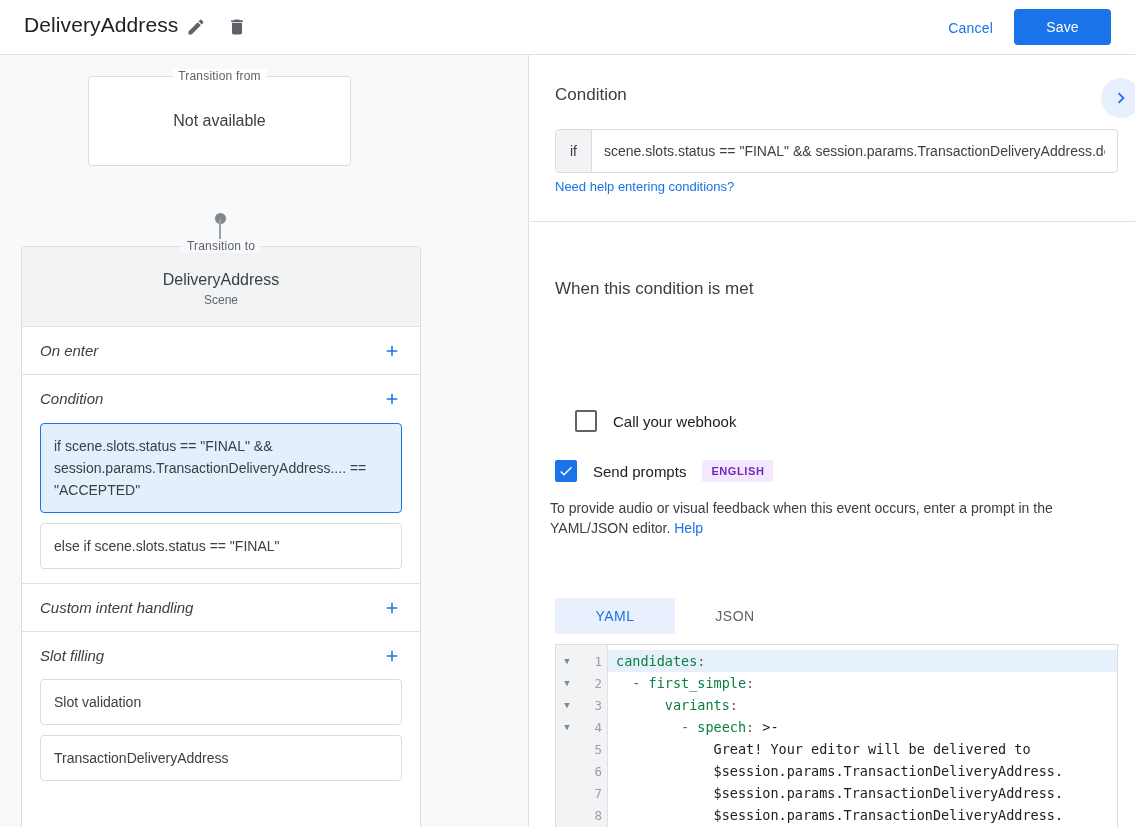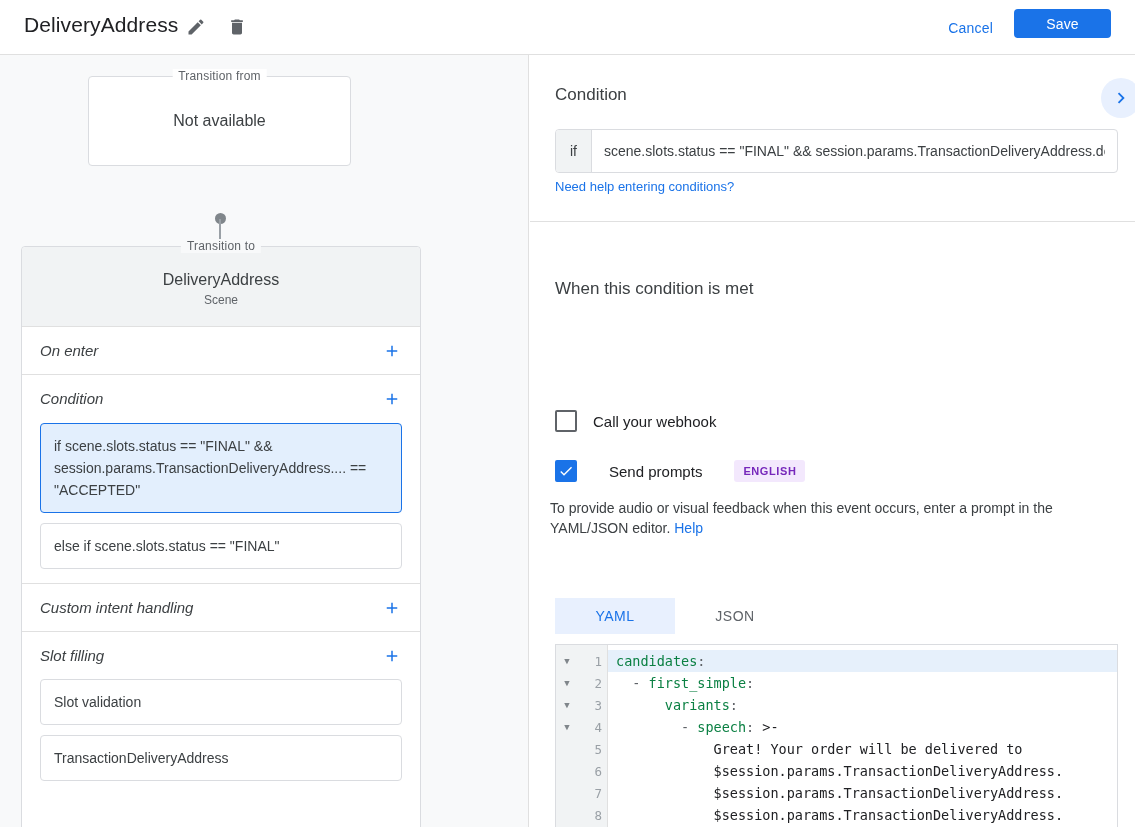--- a/index.html
+++ b/index.html
@@ -37,21 +37,21 @@
   .cancel-btn {
     position: absolute; right: 134px; top: 14px;
     font-size: 14px; color: #1a73e8; font-weight: 500;
     letter-spacing: 0.2px;
     background: none; border: none; cursor: pointer;
     padding: 6px 8px;
     font-family: "Liberation Sans", sans-serif;
   }
   .save-btn {
     position: absolute; right: 24px; top: 9px;
-    width: 97px; height: 29px;
+    width: 97px; height: 36px;
     background: #1a73e8; color: #ffffff;
     border: none; border-radius: 4px;
     font-size: 14px; font-weight: 500; letter-spacing: 0.2px;
     cursor: pointer;
     font-family: "Liberation Sans", sans-serif;
   }
 
   
   .left-panel {
     position: absolute; left: 0; top: 55px;
@@ -220,22 +220,22 @@
   .rp-section-met { position: relative; padding: 0; }
   .met-heading {
     position: absolute; left: 25px; top: 42px;
     font-size: 17px; color: #3c4043; margin-top: 15px;
   }
   .check-row {
     position: absolute; left: 25px;
     display: flex; align-items: center;
     cursor: pointer;
   }
-  #webhook-row { top: 188px; }
-  #prompts-row { top: 238px; gap: 16px; }
+  #webhook-row { top: 188px; margin-left: 20px; }
+  #prompts-row { top: 238px; }
   .checkbox {
     width: 22px; height: 22px;
     border: 2px solid #5f6368;
     border-radius: 2px;
     background: #ffffff;
     display: flex; align-items: center; justify-content: center;
   }
   .checkbox.checked {
     background: #1a73e8;
     border-color: #1a73e8;
@@ -501,21 +501,21 @@
           </div>
           <div class="gutter-row">
             <span class="fold"></span>
           </div>
         </div>
       <div class="code-area" id="code-area">
           <div class="code-line highlight"><span class="tok-key">candidates</span><span class="tok-punct">:</span></div>
           <div class="code-line"><span class="tok-punct">  - </span><span class="tok-key">first_simple</span><span class="tok-punct">:</span></div>
           <div class="code-line"><span class="tok-punct">      </span><span class="tok-key">variants</span><span class="tok-punct">:</span></div>
           <div class="code-line"><span class="tok-punct">        - </span><span class="tok-key">speech</span><span class="tok-punct">:</span><span class="tok-plain"> &gt;-</span></div>
-          <div class="code-line"><span class="tok-punct">            </span><span class="tok-plain">Great! Your order will be delivered to</span></div>
+          <div class="code-line"><span class="tok-punct">            </span><span class="tok-plain">Great! Your editor will be delivered to</span></div>
           <div class="code-line"><span class="tok-punct">            </span><span class="tok-plain">$session.params.TransactionDeliveryAddress.</span></div>
           <div class="code-line"><span class="tok-punct">            </span><span class="tok-plain">$session.params.TransactionDeliveryAddress.</span></div>
           <div class="code-line"><span class="tok-punct">            </span><span class="tok-plain">$session.params.TransactionDeliveryAddress.</span></div>
           <div class="code-line"></div>
         </div>
     </div>
   </div>
 
 </div>
 

